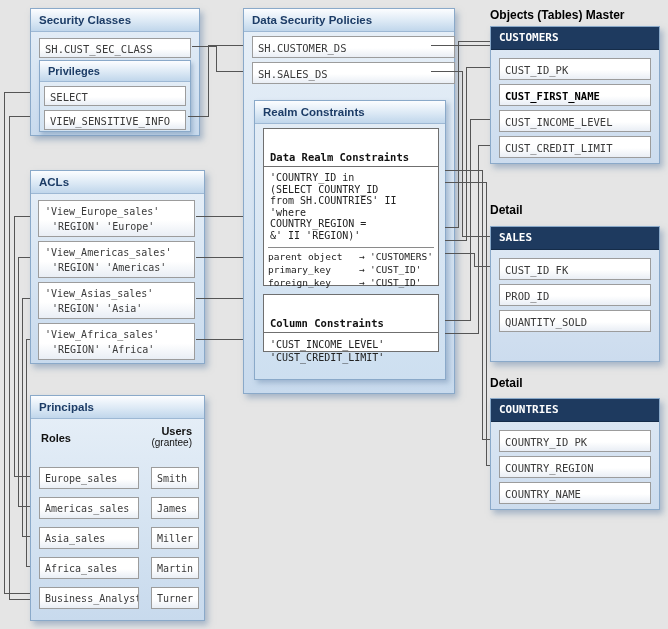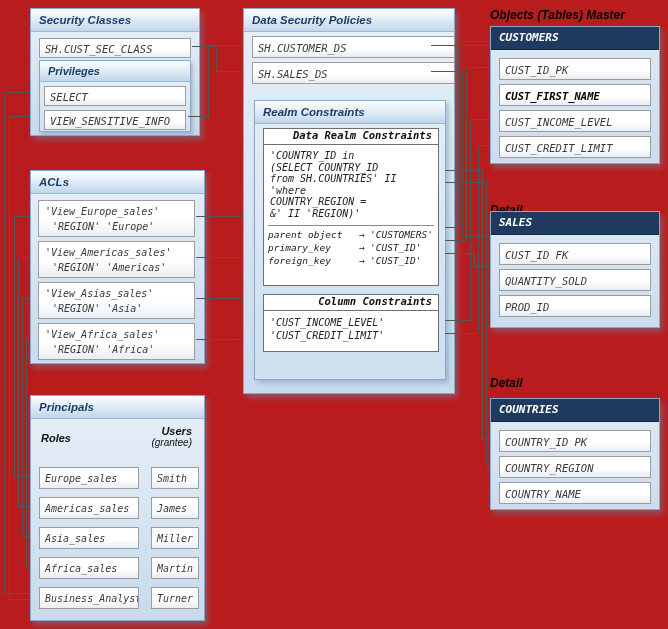--- a/index.html
+++ b/index.html
@@ -1,17 +1,17 @@
 <!DOCTYPE html>
 <html><head>
 <meta charset="utf-8">
 <style>
   html,body { margin:0; padding:0; background:#fff; }
-  .canvas { position:relative; width:668px; height:629px; background:#b91c1c; overflow:hidden;
-            font-family:"Liberation Sans",sans-serif;font-style:italic; }
+  .canvas { position:relative; width:668px; height:629px; background:#e5e5e5; overflow:hidden;
+            font-family:"Liberation Sans",sans-serif; }
 
   
   .panel { position:absolute; box-sizing:border-box;
            background:linear-gradient(180deg,#e8f0f8 0%,#d6e4f2 55%,#c8daed 100%);
            border:1px solid #8aa9c9; box-shadow:3px 4px 6px rgba(105,135,170,.5); z-index:1; }
   .ph { height:22px; line-height:22px; padding-left:8px; font-weight:bold; font-size:11.5px;
         color:#1c3c66; background:linear-gradient(180deg,#fcfdff 0%,#dce9f5 55%,#c0d6eb 100%);
         border-bottom:1px solid #9db8d4; white-space:nowrap; }
   .subpanel { margin:2px 8px 0 8px; box-sizing:border-box;
               background:linear-gradient(180deg,#eaf1f8,#d2e2f1);
@@ -27,21 +27,21 @@
   .sub-cell { margin:4px; }
 
   .dsp-cell { margin:4px 0 0 8px; width:203px; height:22px; line-height:22px; }
   .realm { position:relative; margin:16px 0 0 10px; width:192px; height:280px; box-sizing:border-box;
            background:linear-gradient(180deg,#e4edf6,#cddff0);
            border:1px solid #8aa9c9; box-shadow:3px 3px 5px rgba(105,135,170,.45); }
 
   .white-box { margin:4px 0 0 8px; width:176px; box-sizing:border-box; background:#fff;
                border:1px solid #6f6f6f; }
   .wb-h { font-family:"DejaVu Sans Mono",monospace; font-weight:bold; font-size:10.5px;
-          padding:0 6px 3px; border-bottom:1px solid #6f6f6f; color:#111;text-align:right; }
+          padding:22px 6px 3px; border-bottom:1px solid #6f6f6f; color:#111; }
   .code { padding:5px 6px 2px; font-family:"DejaVu Sans Mono",monospace; font-size:10px;
           line-height:11.5px; color:#222; }
   .divider { border-top:1px solid #8a8a8a; margin:4px 4px 2px; }
   .map-row { display:flex; font-family:"DejaVu Sans Mono",monospace; font-size:9.5px;
              line-height:13px; color:#222; padding:0 4px; }
   .map-label { width:86px; text-align:left; }
   .map-arrow { width:16px; text-align:center; }
   .map-value { flex:1; }
 
   .acl-cell { margin:0 9px 4px 7px; height:37px; padding:3px 6px; box-sizing:border-box;
@@ -220,26 +220,26 @@
     <div class="tbody">
       <div class="cell mono trow">CUST_ID_PK</div>
       <div class="cell mono trow bold">CUST_FIRST_NAME</div>
       <div class="cell mono trow">CUST_INCOME_LEVEL</div>
       <div class="cell mono trow">CUST_CREDIT_LIMIT</div>
     </div>
   </div>
 
   <div class="lbl" style="left:490px; top:203px;">Detail</div>
 
-  <div class="ntable" style="left:490px; top:211px; width:170px; height:117px;">
+  <div class="ntable" style="left:490px; top:226px; width:170px; height:136px;">
     <div class="nh">SALES</div>
     <div class="tbody">
       <div class="cell mono trow">CUST_ID FK</div>
+      <div class="cell mono trow">PROD_ID</div>
       <div class="cell mono trow">QUANTITY_SOLD</div>
-      <div class="cell mono trow">PROD_ID</div>
     </div>
   </div>
 
   <div class="lbl" style="left:490px; top:376px;">Detail</div>
 
   <div class="ntable" style="left:490px; top:398px; width:170px; height:112px;">
     <div class="nh">COUNTRIES</div>
     <div class="tbody">
       <div class="cell mono trow">COUNTRY_ID PK</div>
       <div class="cell mono trow">COUNTRY_REGION</div>

